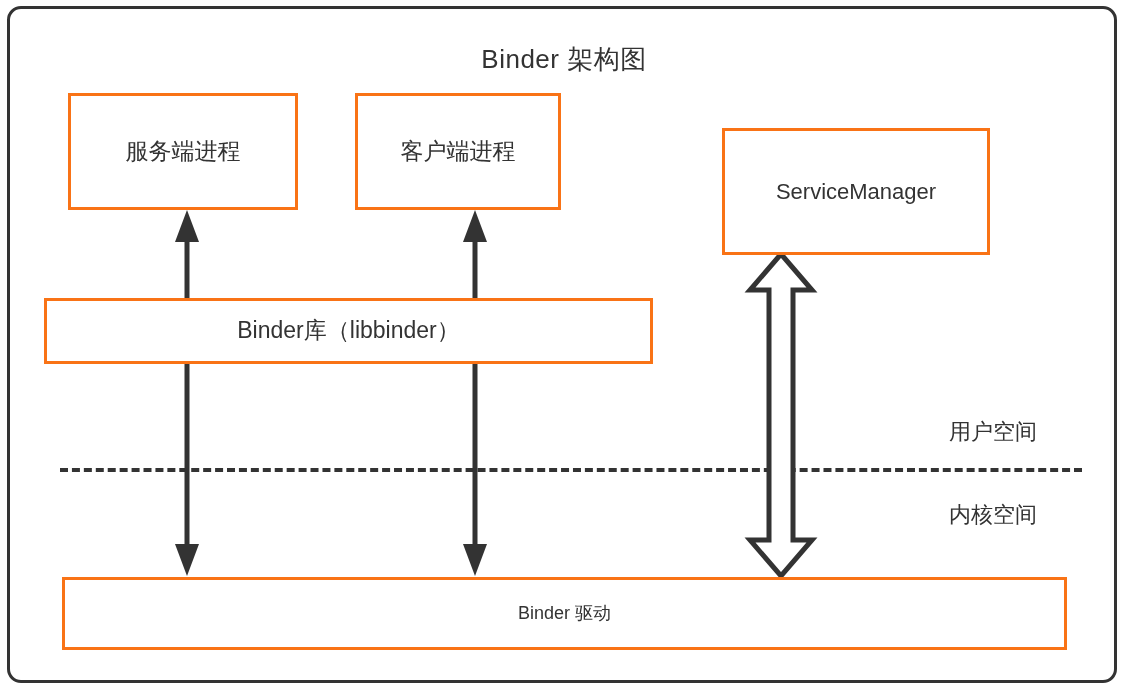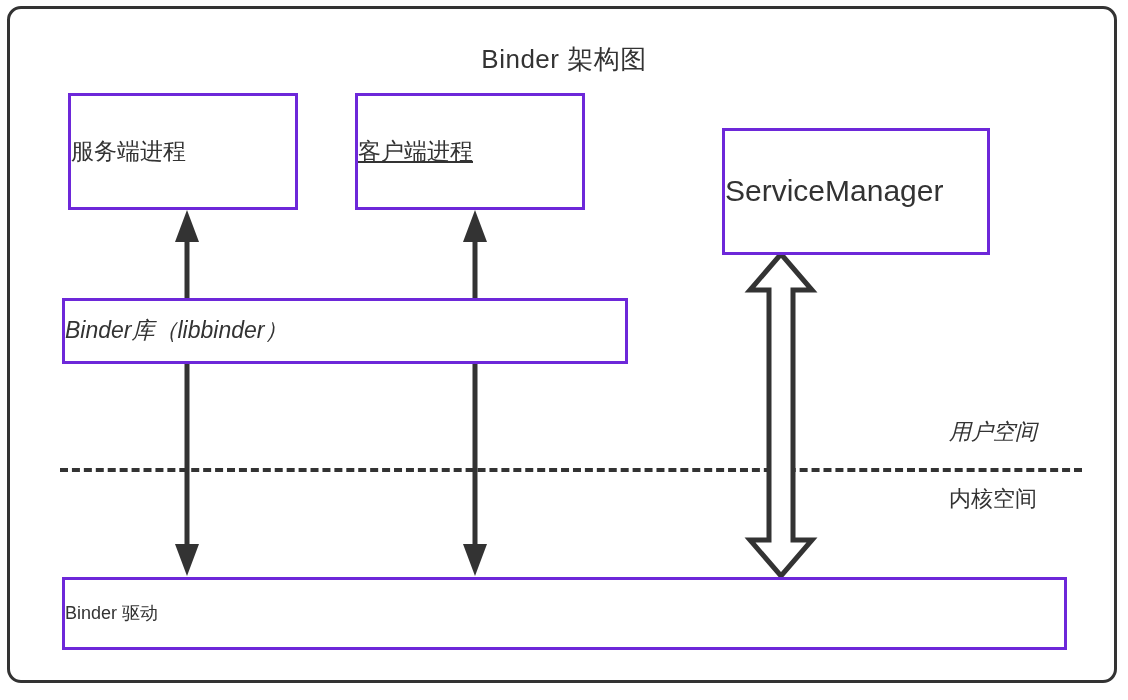--- a/index.html
+++ b/index.html
@@ -34,36 +34,36 @@
     left: 0;
     top: 42px;
     width: 1128px;
     text-align: center;
     font-size: 26px;
     color: #333333;
     letter-spacing: 0.5px;
   }
   .box {
     position: absolute;
-    border: 3px solid #6d28d9;
+    border: 3px solid #f97316;
     background: #ffffff;
     box-sizing: border-box;
     display: flex;
     align-items: center;
-    justify-content: flex-start;
+    justify-content: center;
     text-align: center;
     font-size: 23px;
     color: #333333;
     line-height: 1.35;
     z-index: 3;
   }
   #box-server   { left: 68px;  top: 93px;  width: 230px; height: 117px; }
-  #box-client   { left: 355px; top: 93px;  width: 230px; height: 117px; text-decoration: underline; }
-  #box-sm       { left: 722px; top: 128px; width: 268px; height: 127px; font-size: 30px; }
-  #box-lib      { left: 62px;  top: 298px; width: 566px; height: 66px;  font-size: 23px; font-style: italic; }
+  #box-client   { left: 355px; top: 93px;  width: 206px; height: 117px; }
+  #box-sm       { left: 722px; top: 128px; width: 268px; height: 127px; font-size: 22px; }
+  #box-lib      { left: 44px;  top: 298px; width: 609px; height: 66px;  font-size: 23px; }
   #box-driver   { left: 62px;  top: 577px; width: 1005px; height: 73px; font-size: 18px; }
 
   .sm-line { display: block; }
 
   
   .dashed-sep {
     position: absolute;
     left: 60px;
     top: 468px;
     width: 1022px;
@@ -71,22 +71,22 @@
     border-top: 4px dashed #333333;
     z-index: 1;
   }
   .space-label {
     position: absolute;
     font-size: 22px;
     color: #333333;
     white-space: nowrap;
     z-index: 2;
   }
-  #label-user   { left: 949px; top: 417px; font-style: italic; }
-  #label-kernel { left: 949px; top: 484px; }
+  #label-user   { left: 949px; top: 417px; }
+  #label-kernel { left: 949px; top: 500px; }
 
   
   .arrow-svg {
     position: absolute;
     z-index: 2;
     overflow: visible;
   }
   #arrow-lib-server { left: 170px; top: 206px; }
   #arrow-lib-client { left: 458px; top: 206px; }
   #arrow-lib-driver-a { left: 170px; top: 360px; }

